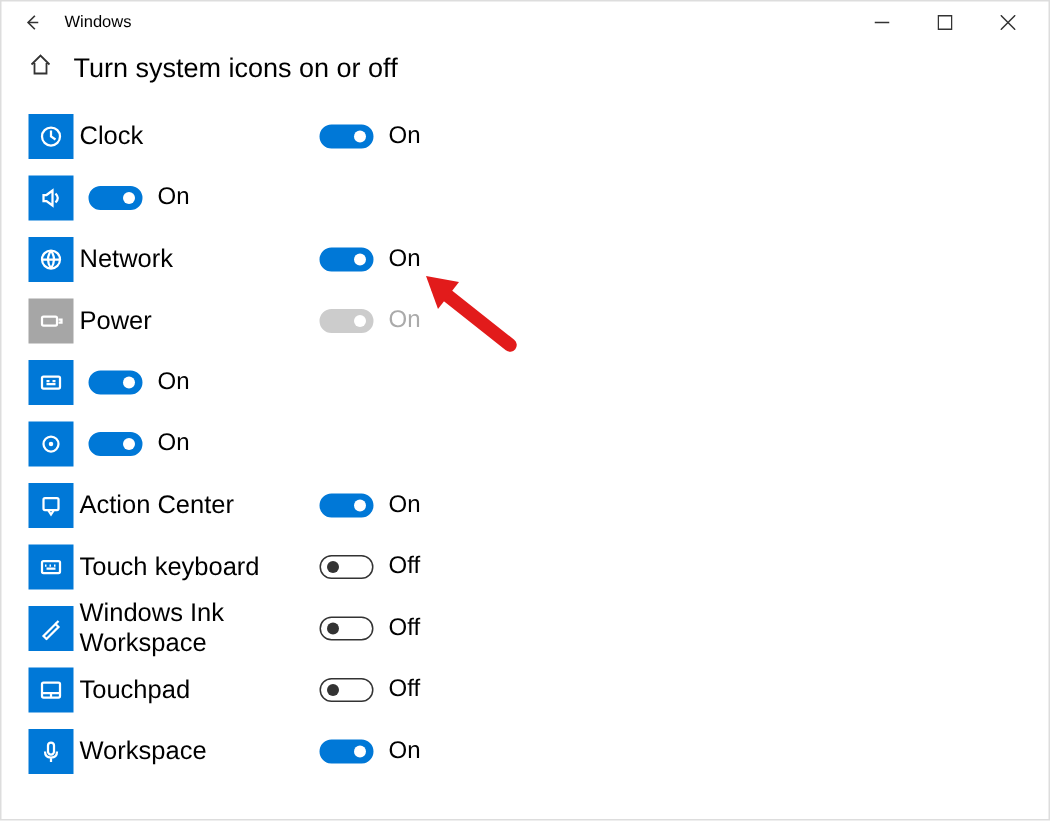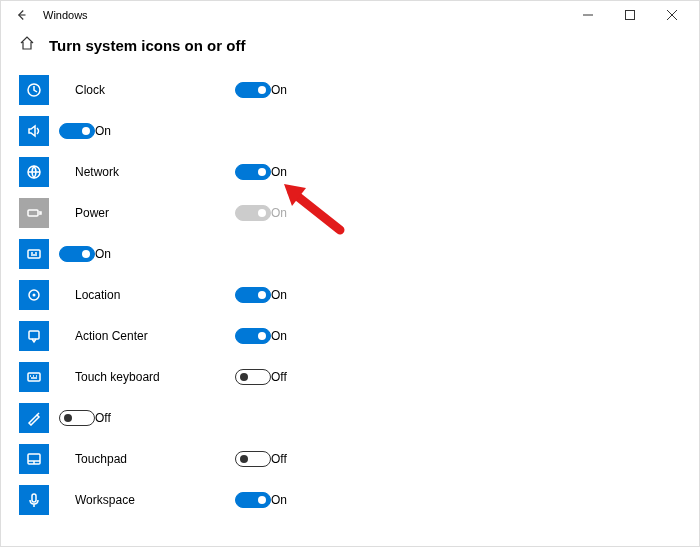--- a/index.html
+++ b/index.html
@@ -10,38 +10,38 @@
   .titlebar { height: 28px; display: flex; align-items: center; padding: 0 6px 0 10px; font-size: 11px; }
   .titlebar-back { width: 20px; display: flex; justify-content: center; align-items: center; }
   .titlebar-back svg { width: 12px; height: 12px; stroke: #333; }
   .titlebar-title { margin-left: 12px; flex: 1; }
   .sysbtn { width: 42px; height: 28px; display: flex; justify-content: center; align-items: center; }
   .sysbtn svg { width: 10px; height: 10px; stroke: #333; fill: none; stroke-width: 1; }
 
   
   .heading-row { display: flex; align-items: center; padding: 6px 0 14px 18px; }
   .home-icon svg { width: 16px; height: 16px; stroke: #333; fill: none; }
-  .page-title { font-size: 15px; font-weight: 700; margin-left: 14px; }
+  .page-title { font-size: 18px; font-weight: 400; margin-left: 14px; }
 
   
   .list { padding: 0 0 0 18px; }
   .row { display: flex; align-items: center; height: 41px; }
   .tile { width: 30px; height: 30px; background: #0078d7; display: flex; justify-content: center; align-items: center; flex: 0 0 auto; }
   .tile svg { width: 16px; height: 16px; stroke: #fff; fill: none; stroke-width: 1.5; }
   .row.disabled .tile { background: #a6a6a6; }
-  .label { font-size: 12px; margin-left: 26px; width: 150px; }
+  .label { font-size: 17px; margin-left: 4px; width: 150px; }
   .row.disabled .label { color: #000000; }
   .toggle-wrap { display: flex; align-items: center; margin-left: 10px; }
   .toggle { width: 36px; height: 16px; border-radius: 9px; position: relative; border: 1px solid #333; background: #fff; }
   .toggle .knob { position: absolute; width: 8px; height: 8px; border-radius: 50%; background: #333; top: 3px; left: 4px; }
   .toggle.on { background: #0078d7; border-color: #0078d7; }
   .toggle.on .knob { background: #fff; left: auto; right: 4px; }
   .toggle.disabled { background: #ccc; border-color: #ccc; }
   .toggle.disabled .knob { background: #fff; right: 4px; left: auto; }
-  .toggle-state { font-size: 12px; margin-left: 0; }
+  .toggle-state { font-size: 16px; margin-left: 10px; }
   .row.disabled .toggle-state { color: #aaa; }
 
   
   .arrow { position: absolute; left: 280px; top: 180px; pointer-events: none; }
   .arrow svg { width: 80px; height: 60px; }
 </style>
 </head>
 <body>
 
 <div class="titlebar">
@@ -152,21 +152,20 @@
         <div class="toggle-state">On</div>
       </div>
     </div>
     <div class="row">
       <div class="tile">
         <svg viewBox="0 0 16 16">
           <circle cx="8" cy="8" r="5"></circle>
           <circle cx="8" cy="8" r="1.5" fill="#fff" stroke="none"></circle>
         </svg>
       </div>
-      <div class="label">Location</div>
       <div class="toggle-wrap">
         <div class="toggle on">
           <div class="knob"></div>
         </div>
         <div class="toggle-state">On</div>
       </div>
     </div>
     <div class="row">
       <div class="tile">
         <svg viewBox="0 0 16 16">
@@ -197,20 +196,21 @@
         <div class="toggle-state">Off</div>
       </div>
     </div>
     <div class="row">
       <div class="tile">
         <svg viewBox="0 0 16 16">
           <path d="M3 13 L11 5 L13 7 L5 15 Z"></path>
           <path d="M11 5 L13 3"></path>
         </svg>
       </div>
+      <div class="label">Windows Ink Workspace</div>
       <div class="toggle-wrap">
         <div class="toggle">
           <div class="knob"></div>
         </div>
         <div class="toggle-state">Off</div>
       </div>
     </div>
     <div class="row">
       <div class="tile">
         <svg viewBox="0 0 16 16">

